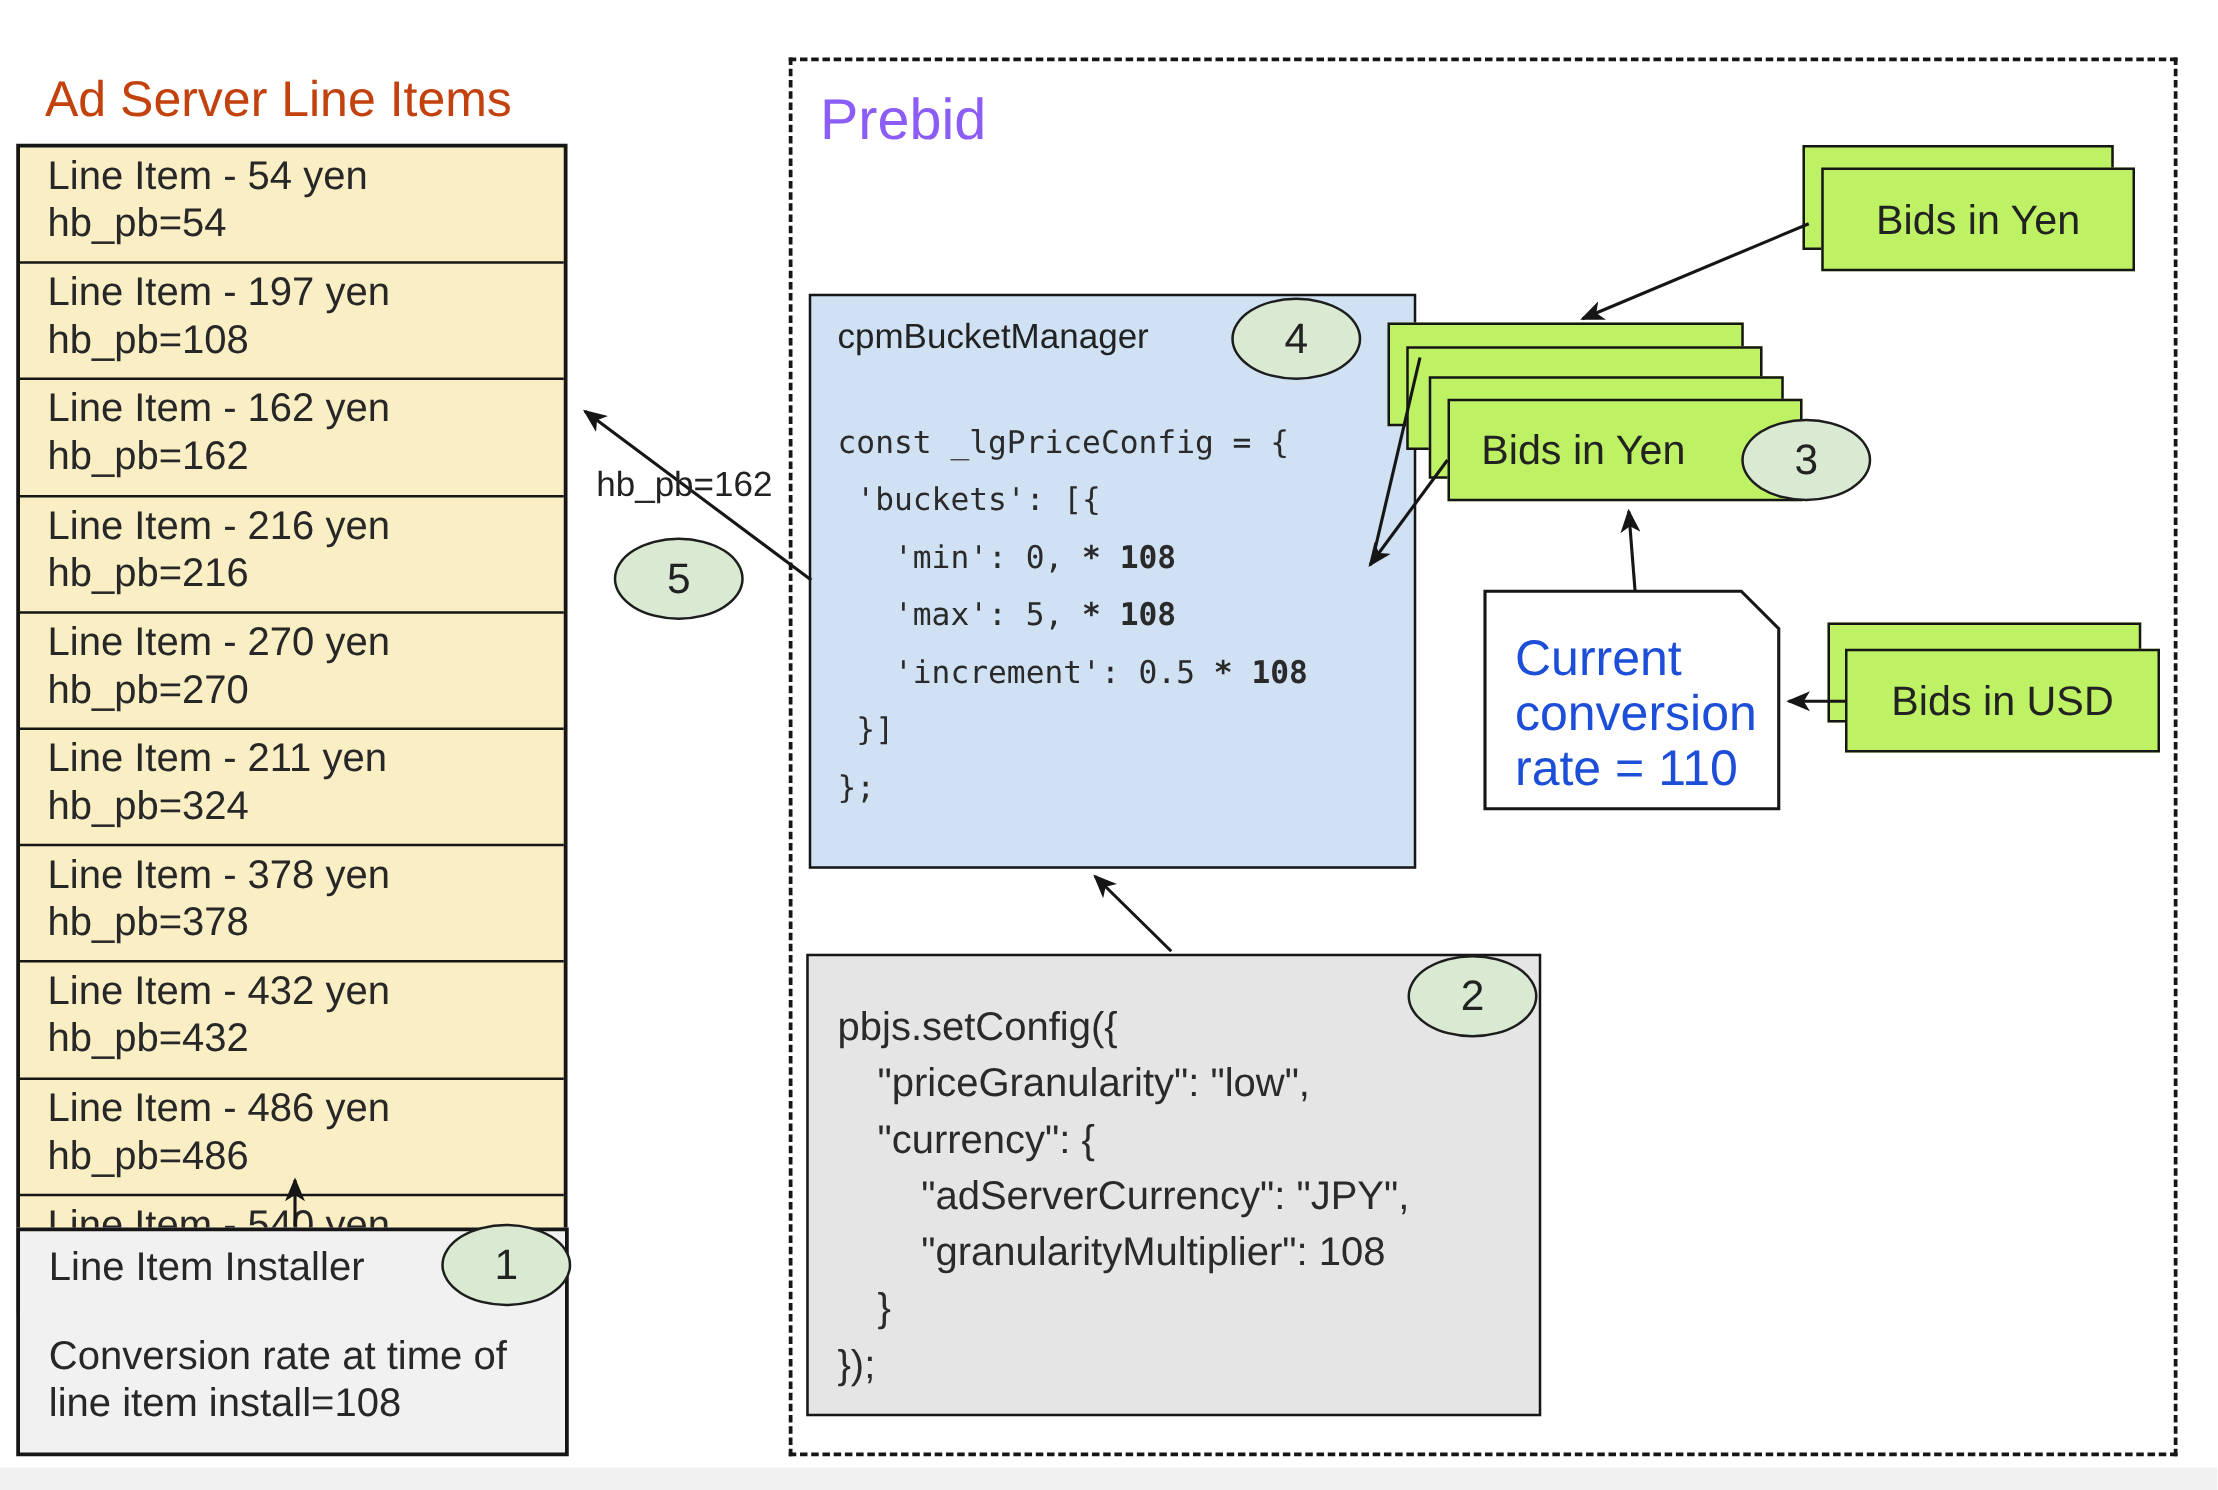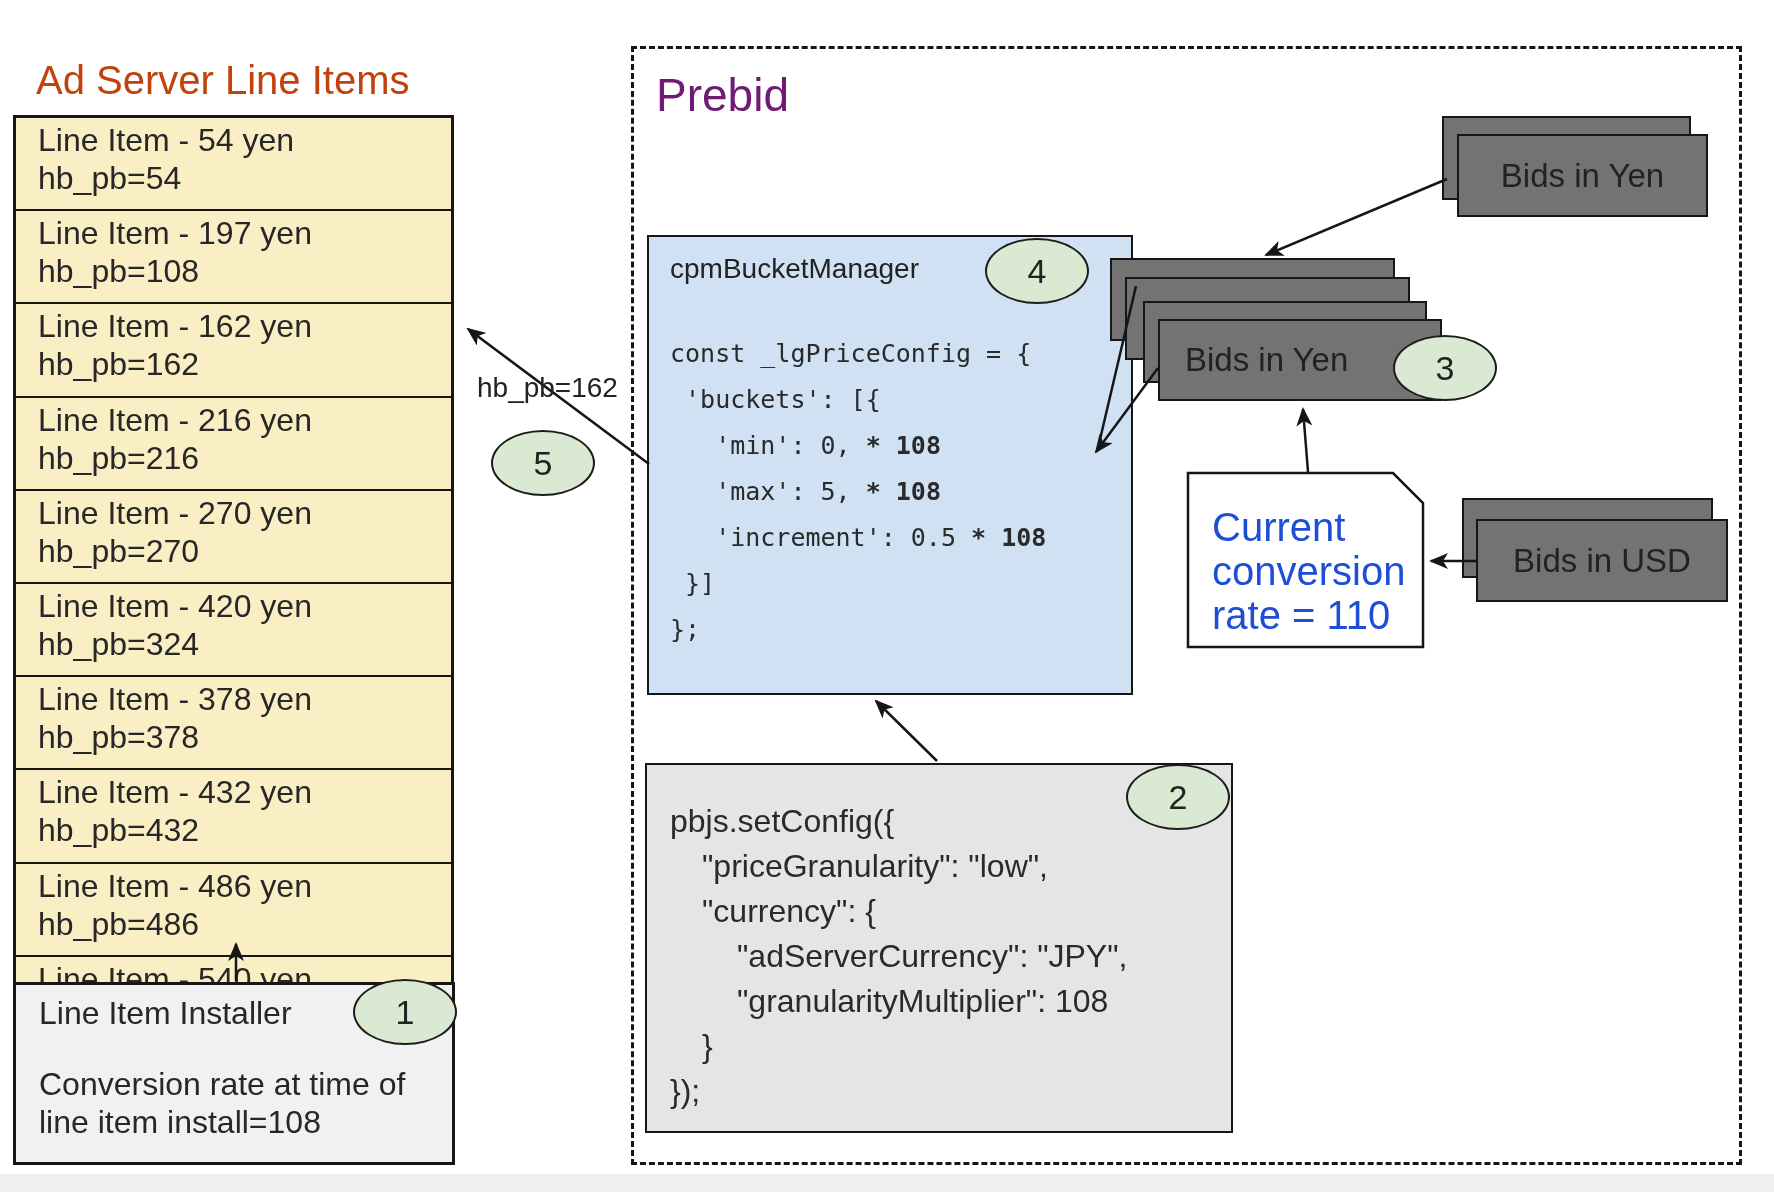--- a/index.html
+++ b/index.html
@@ -3,21 +3,21 @@
 <meta charset="utf-8">
 <style>
   html,body{margin:0;padding:0;background:#ffffff;}
   #canvas{
     position:relative;width:1774px;height:1192px;background:#ffffff;
     font-family:"Liberation Sans", sans-serif;color:#1f1f1f;overflow:hidden;
   }
   .abs{position:absolute;}
   
   .big-title{font-size:40px;letter-spacing:0px;color:#c2410c;}
-  .prebid-title{font-size:46px;color:#701a75;}
+  .prebid-title{font-size:46px;color:#8b5cf6;}
   
   .li-table{
     left:13px;top:115px;width:441px;height:936px;
     background:#faeec4;border:3px solid #161616;box-sizing:border-box;
     display:flex;flex-direction:column;z-index:2;
   }
   .li-row{flex:1 1 0;border-bottom:2.5px solid #161616;box-sizing:border-box;
     padding:3px 8px 0 22px;font-size:32px;line-height:38px;color:#272727;}
   .li-row:last-child{border-bottom:none;}
   
@@ -46,21 +46,21 @@
   .pbjs-box{
     left:645px;top:763px;width:588px;height:370px;background:#e5e5e5;
     border:2.5px solid #161616;box-sizing:border-box;z-index:2;
   }
   .pbjs-code{position:absolute;left:23px;top:34px;font-size:32px;color:#2a2a2a;white-space:pre;}
   .pbjs-code div{height:45px;line-height:45px;}
   .pbjs-code .ind-1{padding-left:32px;}
   .pbjs-code .ind-2{padding-left:67px;}
   
   .card{
-    background:#737373;border:2px solid #161616;box-sizing:border-box;z-index:2;
+    background:#bef264;border:2px solid #161616;box-sizing:border-box;z-index:2;
     display:flex;align-items:center;justify-content:center;font-size:33px;color:#222;
   }
   
   .conv-text{left:1212px;top:505px;z-index:6;font-size:40px;line-height:44px;color:#1d4ed8;}
   
   .badge{
     width:104px;height:66px;border-radius:50%;background:#d9e9d2;border:2.5px solid #1d1d1d;
     box-sizing:border-box;display:flex;align-items:center;justify-content:center;
     font-size:34px;color:#222;z-index:6;
   }
@@ -95,21 +95,21 @@
       </div>
       <div class="li-row">
         <div>Line Item - 216 yen</div>
         <div>hb_pb=216</div>
       </div>
       <div class="li-row">
         <div>Line Item - 270 yen</div>
         <div>hb_pb=270</div>
       </div>
       <div class="li-row">
-        <div>Line Item - 420 yen</div>
+        <div>Line Item - 211 yen</div>
         <div>hb_pb=324</div>
       </div>
       <div class="li-row">
         <div>Line Item - 378 yen</div>
         <div>hb_pb=378</div>
       </div>
       <div class="li-row">
         <div>Line Item - 432 yen</div>
         <div>hb_pb=432</div>
       </div>

